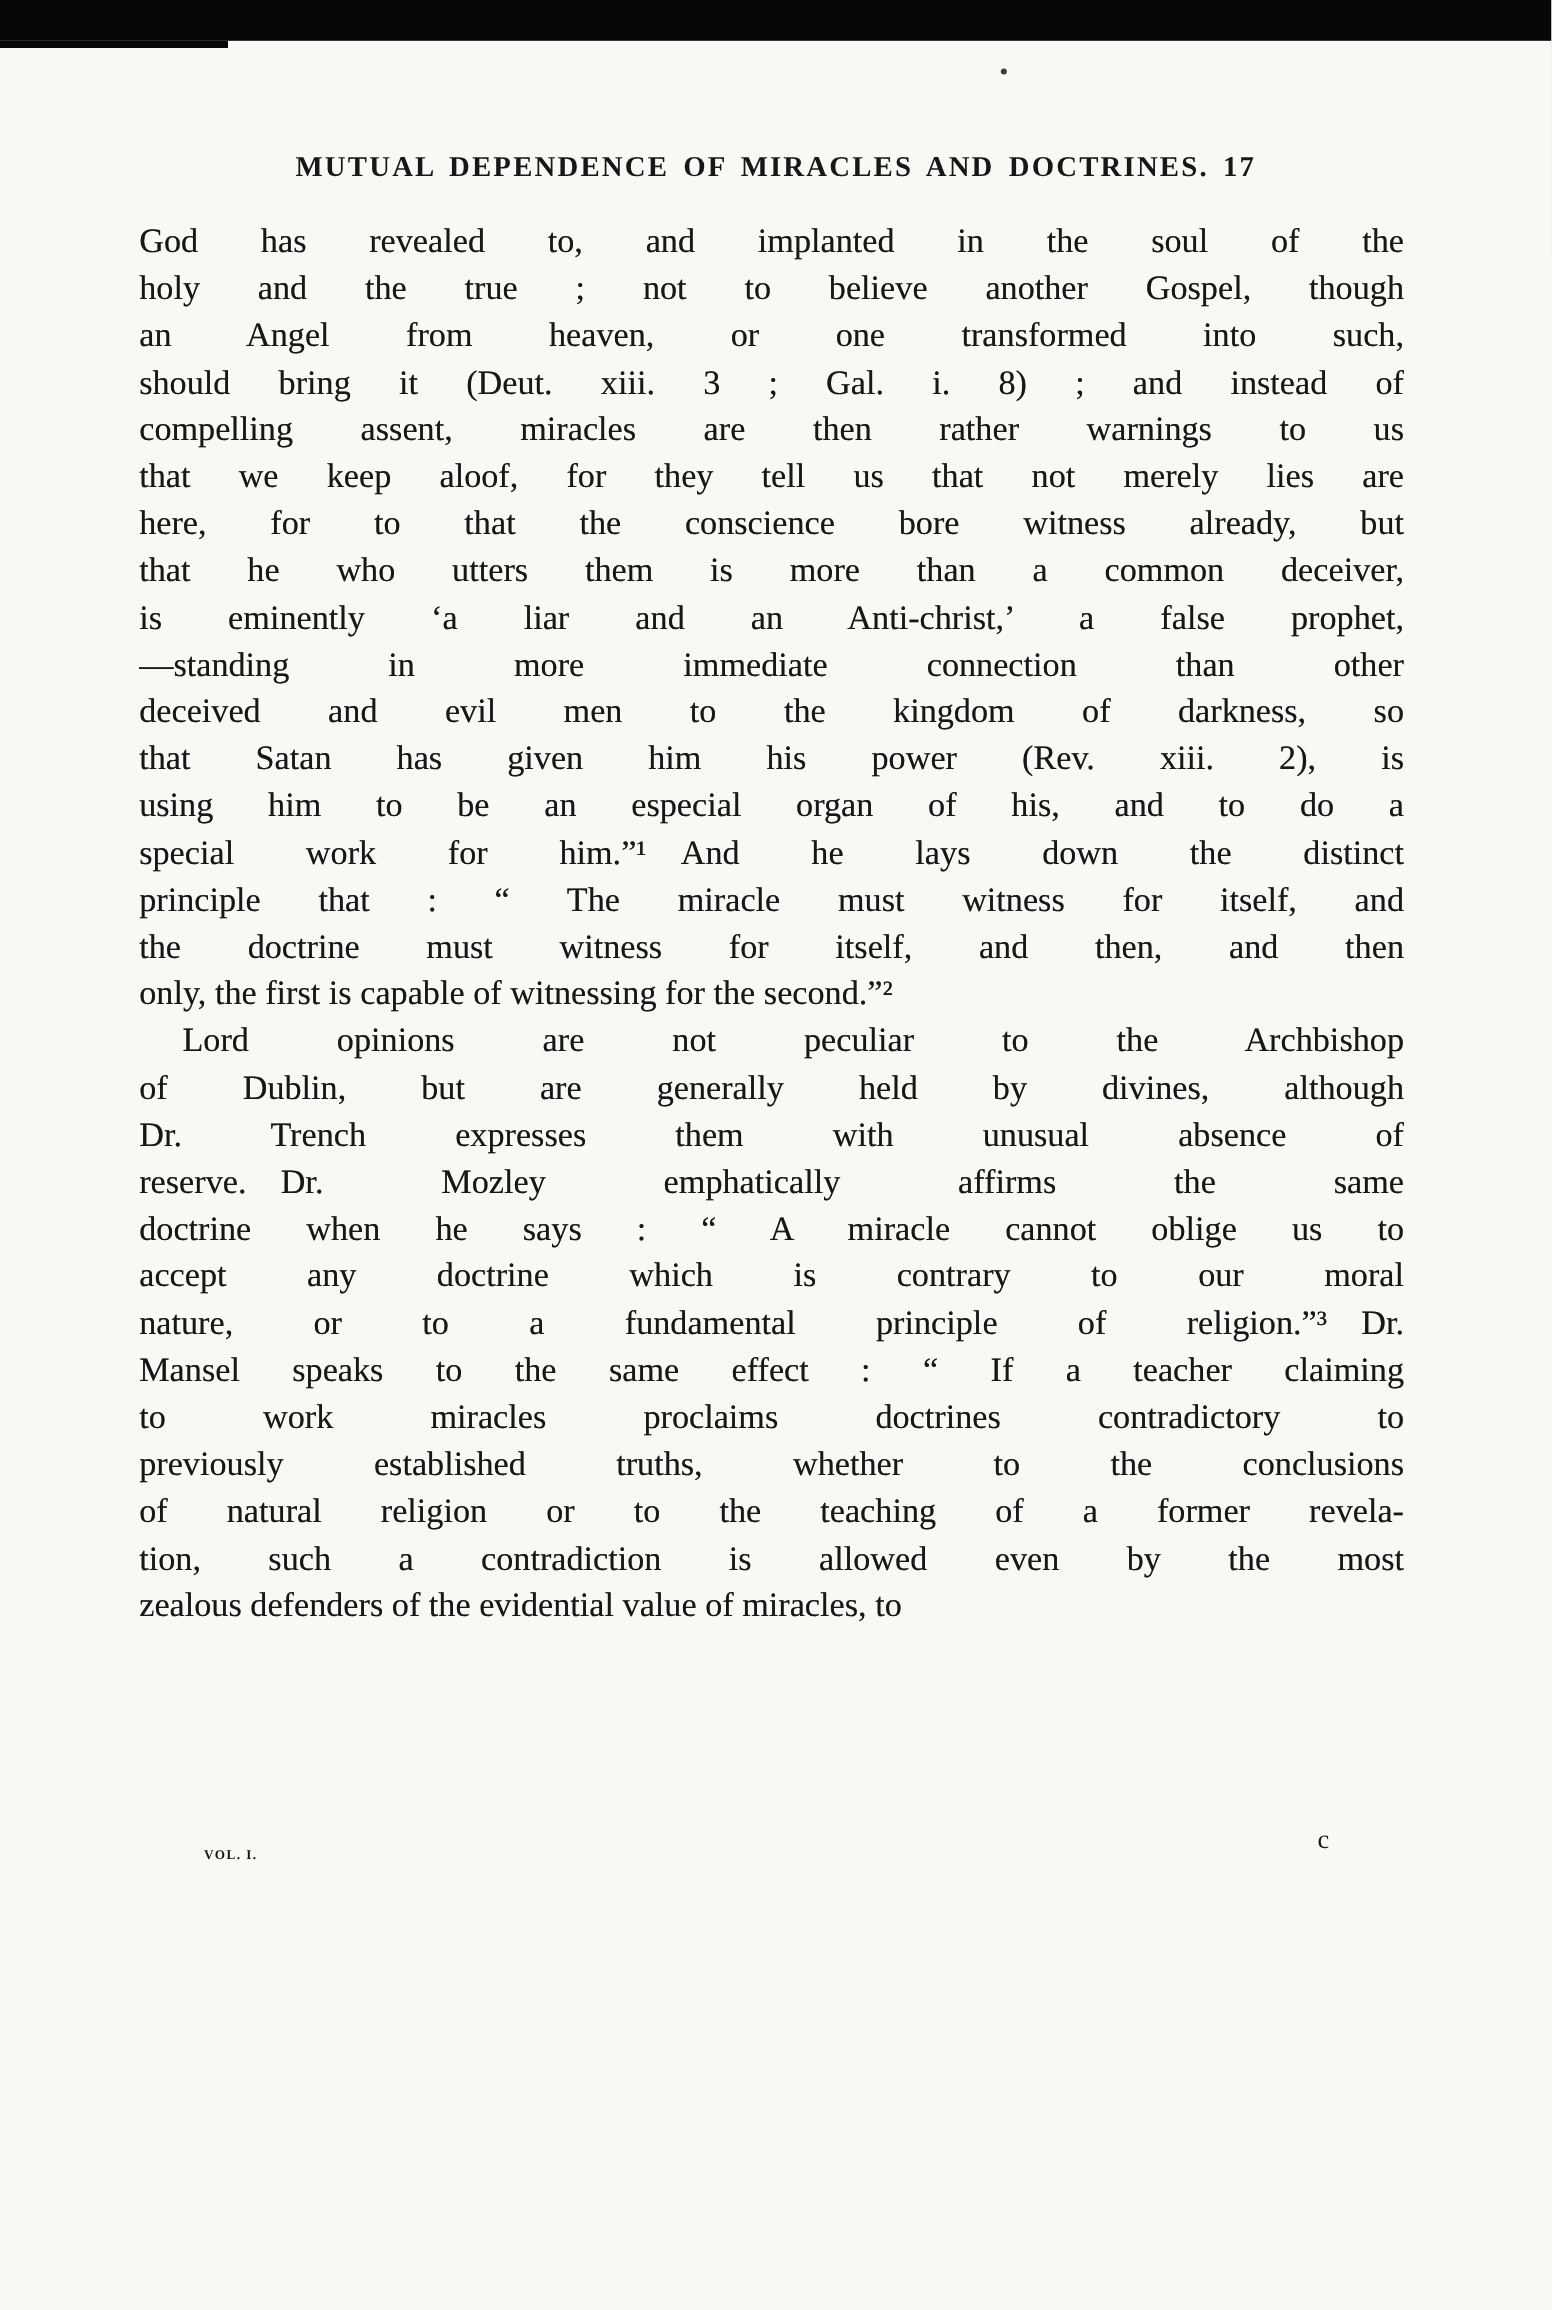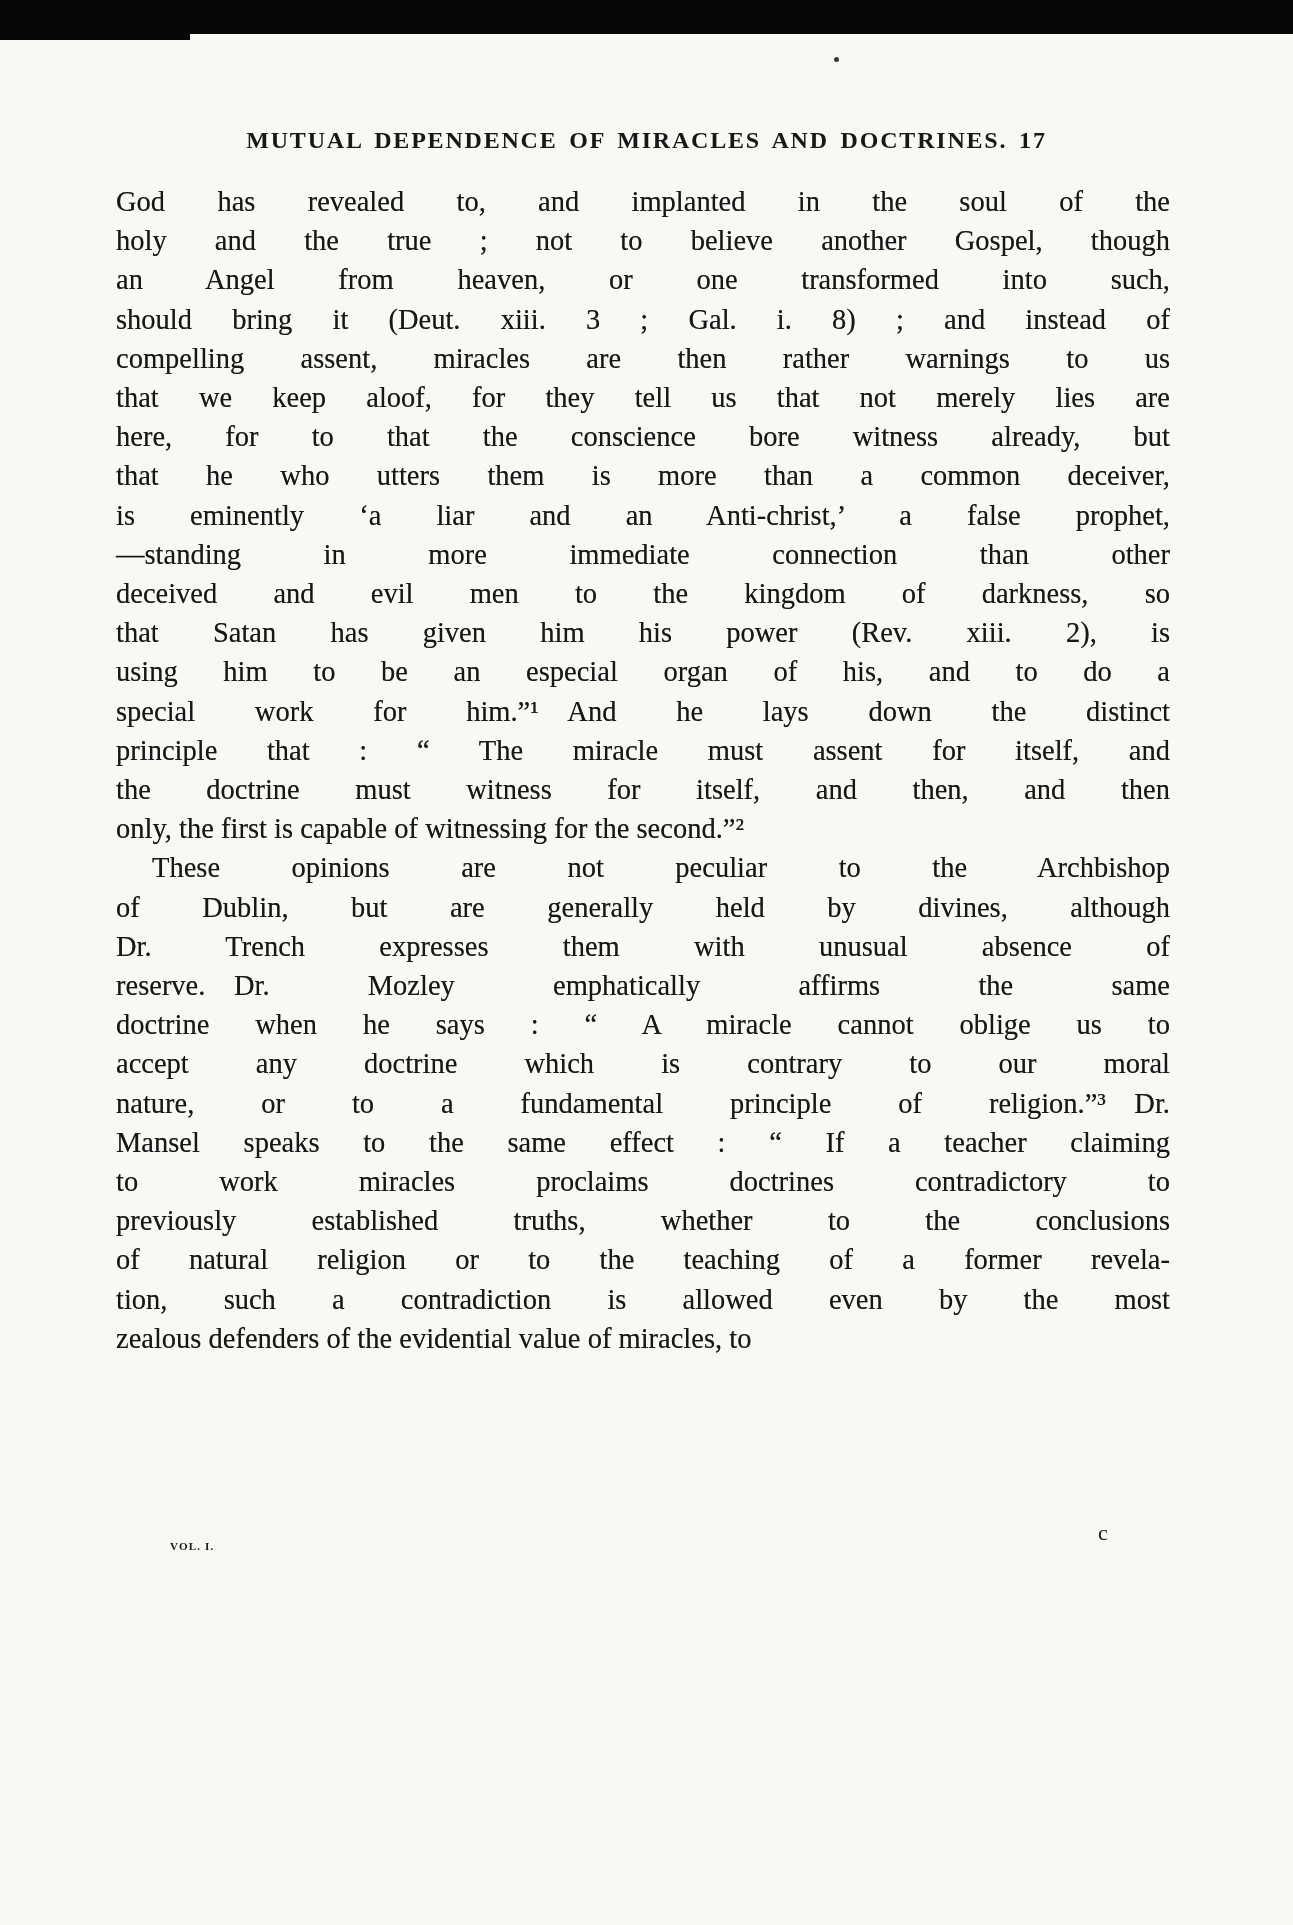--- a/index.html
+++ b/index.html
@@ -103,24 +103,24 @@
       <div class="line">compelling assent, miracles are then rather warnings to us</div>
       <div class="line">that we keep aloof, for they tell us that not merely lies are</div>
       <div class="line">here, for to that the conscience bore witness already, but</div>
       <div class="line">that he who utters them is more than a common deceiver,</div>
       <div class="line">is eminently ‘a liar and an Anti-christ,’ a false prophet,</div>
       <div class="line">—standing in more immediate connection than other</div>
       <div class="line">deceived and evil men to the kingdom of darkness, so</div>
       <div class="line">that Satan has given him his power (Rev. xiii. 2), is</div>
       <div class="line">using him to be an especial organ of his, and to do a</div>
       <div class="line">special work for him.”¹ And he lays down the distinct</div>
-      <div class="line">principle that : “ The miracle must assent for itself, and</div>
+      <div class="line">principle that : “ The miracle must witness for itself, and</div>
       <div class="line">the doctrine must witness for itself, and then, and then</div>
       <div class="line last">only, the first is capable of witnessing for the second.”²</div>
-      <div class="line indent">These opinions are not peculiar to the Archbishop</div>
+      <div class="line indent">Lord opinions are not peculiar to the Archbishop</div>
       <div class="line">of Dublin, but are generally held by divines, although</div>
       <div class="line">Dr. Trench expresses them with unusual absence of</div>
       <div class="line">reserve. Dr. Mozley emphatically affirms the same</div>
       <div class="line">doctrine when he says : “ A miracle cannot oblige us to</div>
       <div class="line">accept any doctrine which is contrary to our moral</div>
       <div class="line">nature, or to a fundamental principle of religion.”³ Dr.</div>
       <div class="line">Mansel speaks to the same effect : “ If a teacher claiming</div>
       <div class="line">to work miracles proclaims doctrines contradictory to</div>
       <div class="line">previously established truths, whether to the conclusions</div>
       <div class="line">of natural religion or to the teaching of a former revela-</div>

